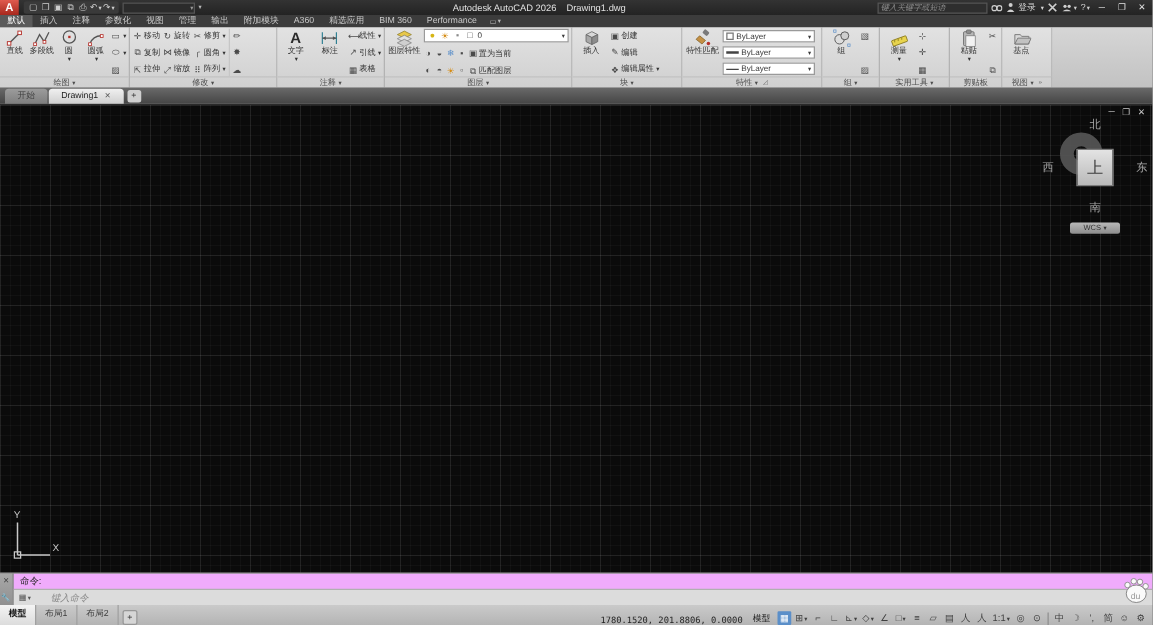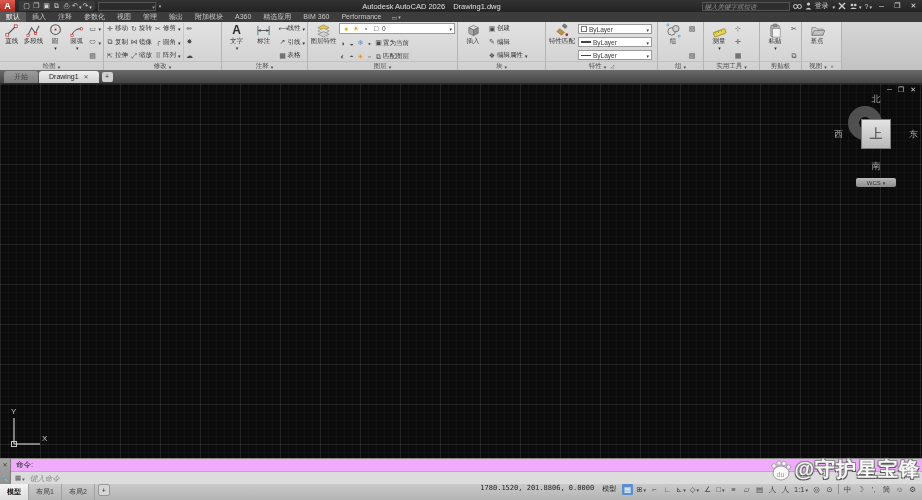--- a/index.html
+++ b/index.html
@@ -83,27 +83,27 @@
   .vc-w { position:absolute; left:0; top:38px; color:#a9a9a9; font-size:9px; }
   .vc-e { position:absolute; right:0; top:38px; color:#a9a9a9; font-size:9px; }
   .vc-wcs { position:absolute; left:22px; top:88px; width:40px; height:9px; background:linear-gradient(#b9b9b9,#8d8d8d); border-radius:2px; color:#333; font-size:6px; display:flex; align-items:center; justify-content:center; gap:1px; }
   .ucs { position:absolute; left:4px; bottom:6px; }
 
   
   .cmddock { height:26px; flex:0 0 26px; display:flex; background:#adadad; border-top:1px solid #888; }
   .cmdside { width:11px; background:linear-gradient(#a8a8a8,#909090); display:flex; flex-direction:column; justify-content:space-between; align-items:center; padding:2px 0; color:#3f3f3f; font-size:6px; border-right:1px solid #7e7e7e; }
   .cmdlines { flex:1; display:flex; flex-direction:column; }
   .cmdhistory { flex:1; background:#f0abfc; color:#1f1f1f; font-size:7.5px; display:flex; align-items:center; padding-left:5px; border-bottom:1px solid #b0b0b0; }
-  .cmdinput { flex:1; background:#dcdcdc; display:flex; align-items:center; gap:5px; padding-left:4px; }
+  .cmdinput { flex:1; background:#dcdcdc; display:flex; align-items:center; gap:16px; padding-left:4px; }
   .cmdbadge { font-size:6.5px; color:#555; display:flex; align-items:center; }
   .cmdfield { border:none; outline:none; background:transparent; font-size:7.5px; font-style:italic; color:#6e6e6e; width:200px; }
   .cmdfield::placeholder { color:#8a8a8a; }
 
   
-  .statusbar { height:16px; flex:0 0 16px; background:linear-gradient(#cacaca,#b4b4b4); display:flex; align-items:flex-start; font-size:7px; color:#2f2f2f; padding-right:4px; }
+  .statusbar { height:16px; flex:0 0 16px; background:linear-gradient(#cacaca,#b4b4b4); display:flex; align-items:flex-end; font-size:7px; color:#2f2f2f; padding-right:4px; }
   .laytab { padding:0 7px; height:16px; line-height:16px; color:#3c3c3c; border-right:1px solid #a0a0a0; white-space:nowrap; }
   .laytab.active { background:linear-gradient(#f4f4f4,#dcdcdc); font-weight:bold; color:#111; }
   .layplus { width:12px; height:12px; margin-left:3px; background:#d6d6d6; border:1px solid #979797; border-radius:2px; text-align:center; line-height:11px; font-size:7px; color:#333; }
   .sb-spacer { flex:1; }
   .coords { font-family:"DejaVu Sans Mono","Liberation Mono",monospace; font-size:7px; color:#222; margin-right:5px; white-space:nowrap; }
   .modelbtn { padding:0 3px; margin-right:3px; color:#222; }
   .tray { display:flex; align-items:center; gap:2px; }
   .sicon { min-width:11px; height:11px; display:inline-flex; align-items:center; justify-content:center; color:#3f3f3f; font-size:7.5px; border-radius:1px; padding:0 1px; white-space:nowrap; }
   .sicon.active { background:#5b8fc9; color:#fff; }
   .sb-div { width:1px; height:10px; background:#8e8e8e; margin:0 3px; }
@@ -740,16 +740,15 @@
 
   <div class="watermark">
     <svg width="22" height="22" viewBox="0 0 22 22">
       <ellipse cx="11" cy="14" rx="8" ry="7" fill="#fafafa" stroke="#888" stroke-width="0.8"></ellipse>
       <circle cx="4" cy="7" r="2.2" fill="#fafafa" stroke="#888" stroke-width="0.7"></circle>
       <circle cx="9" cy="4" r="2.2" fill="#fafafa" stroke="#888" stroke-width="0.7"></circle>
       <circle cx="14" cy="4.5" r="2.2" fill="#fafafa" stroke="#888" stroke-width="0.7"></circle>
       <circle cx="18.5" cy="8" r="2.2" fill="#fafafa" stroke="#888" stroke-width="0.7"></circle>
       <text x="6.5" y="18" font-size="7" fill="#9a9a9a">du</text>
     </svg>
-    <span class="wm-text">@守护星宝锋</span>
   </div>
 
 </div>
 
 </body></html>

